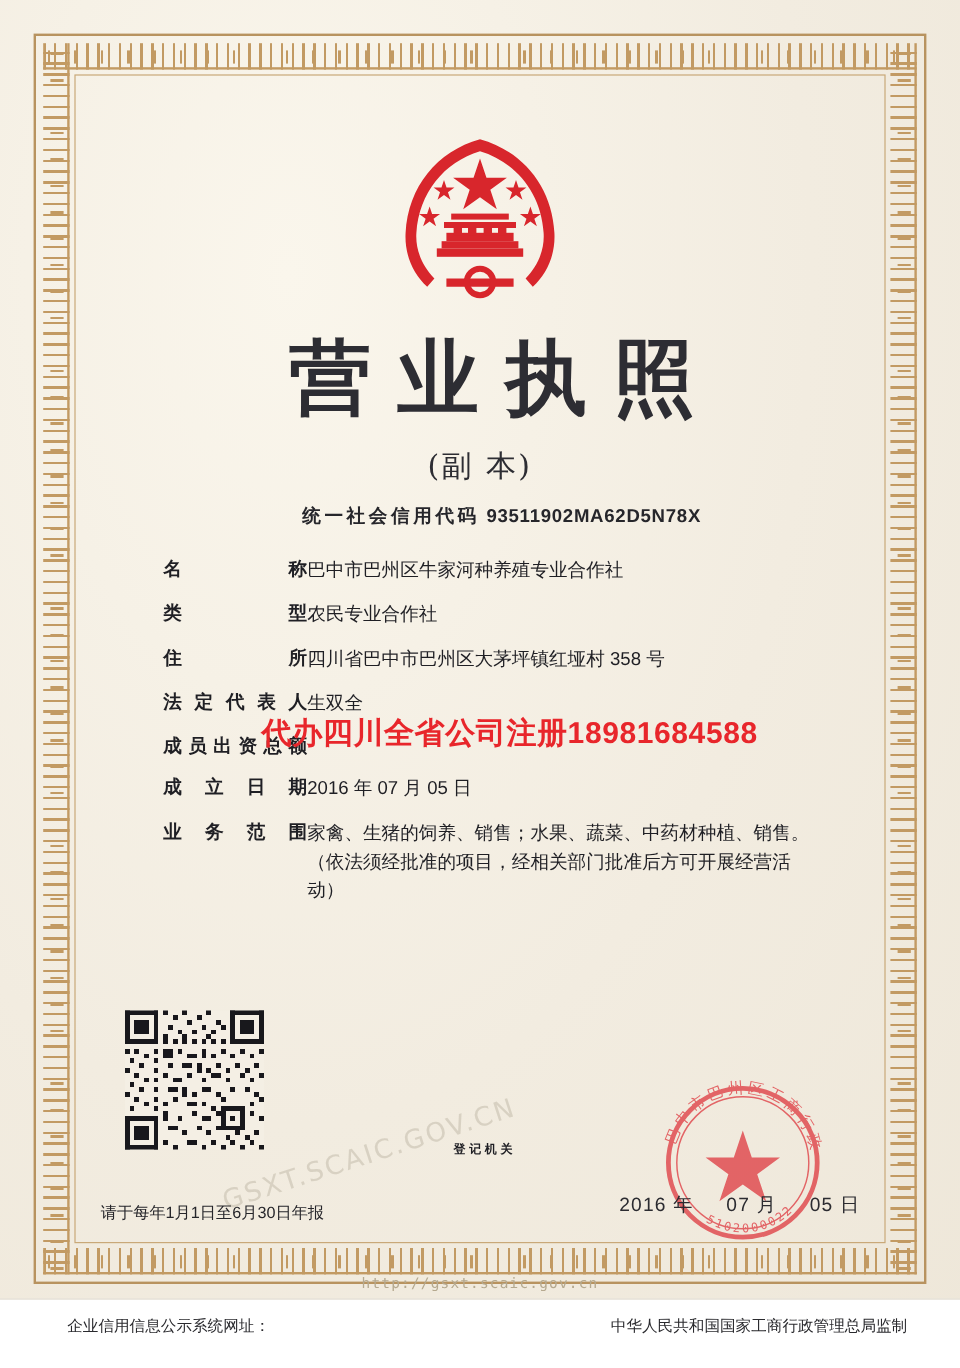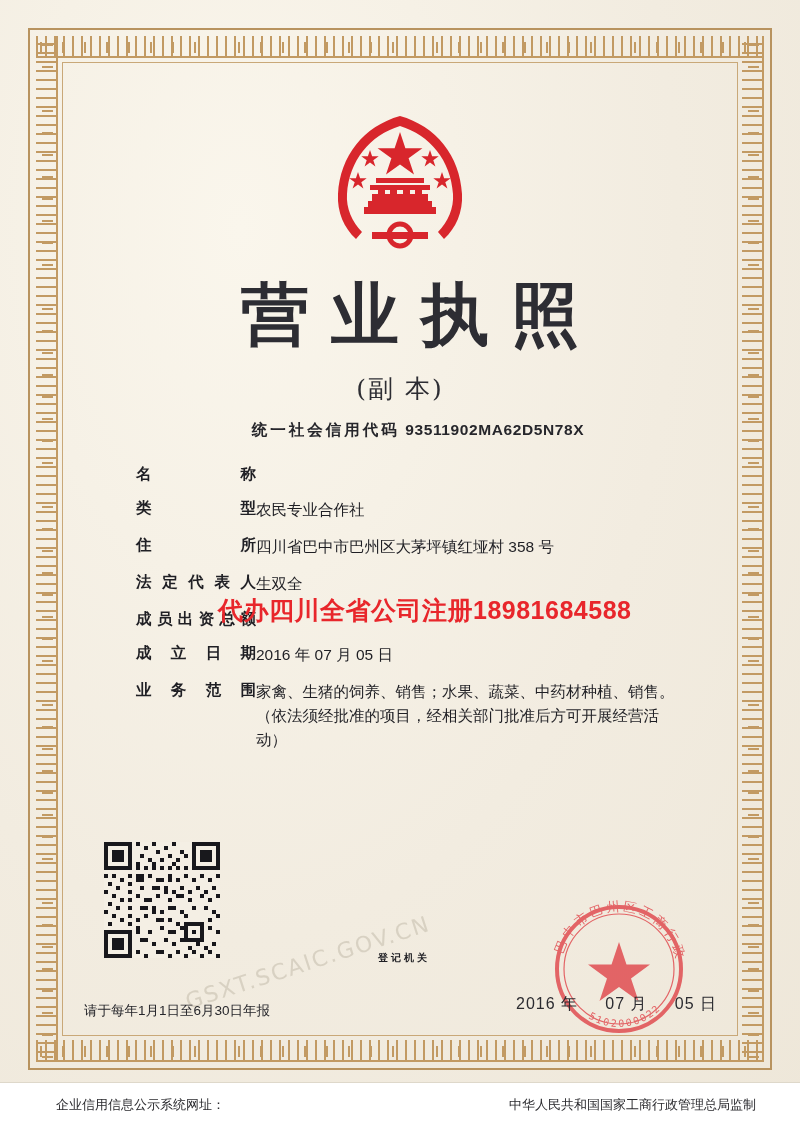--- a/index.html
+++ b/index.html
@@ -330,20 +330,21 @@
     <span class="value">93511902MA62D5N78X</span>
   </div>
 
   <div class="fields">
 
     <div class="row">
       <div class="key key-w2">
         <span>名</span>
         <span>称</span>
       </div>
+      <div class="val">巴中市巴州区牛家河种养殖专业合作社</div>
     </div>
 
     <div class="row">
       <div class="key key-w2">
         <span>类</span>
         <span>型</span>
       </div>
       <div class="val">农民专业合作社</div>
     </div>
 
@@ -577,20 +578,21 @@
     &nbsp;&nbsp;&nbsp;
     <span>07</span>
     <span>月</span>
     &nbsp;&nbsp;&nbsp;
     <span>05</span>
     <span>日</span>
   </div>
 
   <div class="annual-note">请于每年1月1日至6月30日年报</div>
 
+  <div class="url-watermark">http://gsxt.scaic.gov.cn</div>
 
 </div>
 
 <div class="footer">
   <div class="footer-sep"></div>
   <div class="left">企业信用信息公示系统网址：</div>
   <div class="right">中华人民共和国国家工商行政管理总局监制</div>
 </div>
 
 </body></html>

